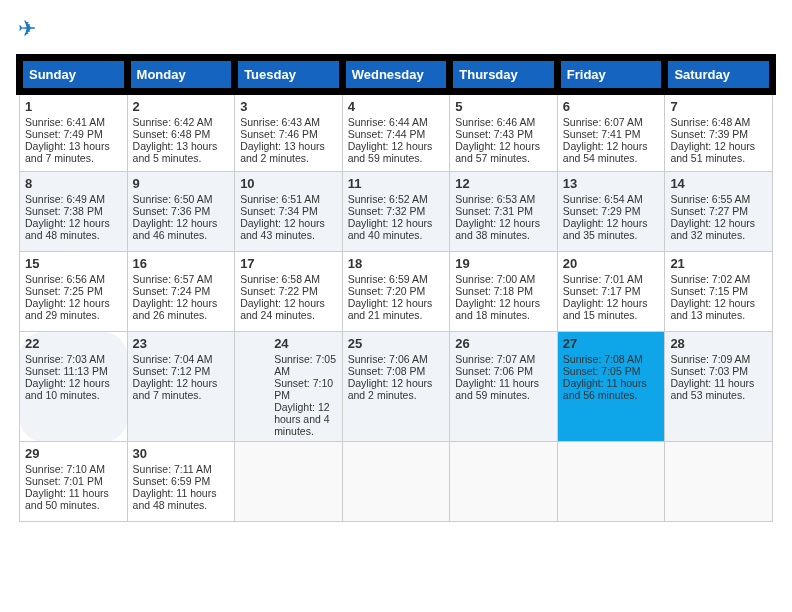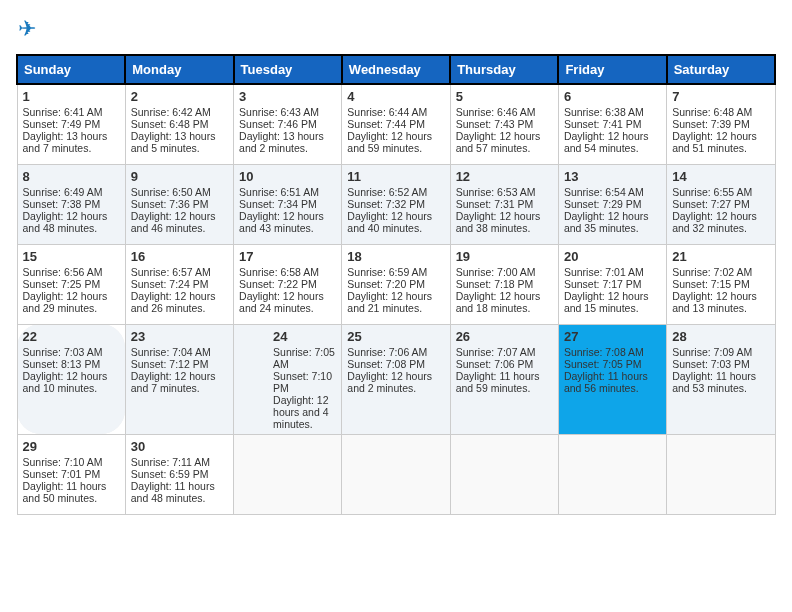--- a/index.html
+++ b/index.html
@@ -42,21 +42,21 @@
       border-collapse: collapse;
       table-layout: fixed;
     }
     .calendar-table th {
       background-color: #1565c0;
       color: #fff;
       text-align: left;
       padding: 6px 6px;
       font-size: 13px;
       font-weight: bold;
-      border: 2px solid #000000;
+      border: 7px solid #000000;
     }
     .calendar-table td {
       border: 1px solid #ccc;
       vertical-align: top;
       padding: 4px 5px;
       font-size: 10.5px;
       color: #333;
       background: #fff;
       height: 80px;
     }
@@ -131,21 +131,21 @@
           <div>Daylight: 12 hours and 59 minutes.</div>
         </td>
         <td>
           <span class="day-num">5</span>
           <div>Sunrise: 6:46 AM</div>
           <div>Sunset: 7:43 PM</div>
           <div>Daylight: 12 hours and 57 minutes.</div>
         </td>
         <td>
           <span class="day-num">6</span>
-          <div>Sunrise: 6:38 AM</div>
+          <div>Sunrise: 6:07 AM</div>
           <div>Sunset: 7:41 PM</div>
           <div>Daylight: 12 hours and 54 minutes.</div>
         </td>
         <td>
           <span class="day-num">7</span>
           <div>Sunrise: 6:48 AM</div>
           <div>Sunset: 7:39 PM</div>
           <div>Daylight: 12 hours and 51 minutes.</div>
         </td>
       </tr>
@@ -234,21 +234,21 @@
           <span class="day-num">21</span>
           <div>Sunrise: 7:02 AM</div>
           <div>Sunset: 7:15 PM</div>
           <div>Daylight: 12 hours and 13 minutes.</div>
         </td>
       </tr>
       <tr style="background: rgb(240, 240, 240);">
         <td style="background: rgb(240, 244, 248); border-radius: 24px;">
           <span class="day-num">22</span>
           <div>Sunrise: 7:03 AM</div>
-          <div>Sunset: 8:13 PM</div>
+          <div>Sunset: 11:13 PM</div>
           <div>Daylight: 12 hours and 10 minutes.</div>
         </td>
         <td style="background: rgb(240, 244, 248);">
           <span class="day-num">23</span>
           <div>Sunrise: 7:04 AM</div>
           <div>Sunset: 7:12 PM</div>
           <div>Daylight: 12 hours and 7 minutes.</div>
         </td>
         <td style="background: rgb(240, 244, 248); padding-left: 39px;">
           <span class="day-num">24</span>

